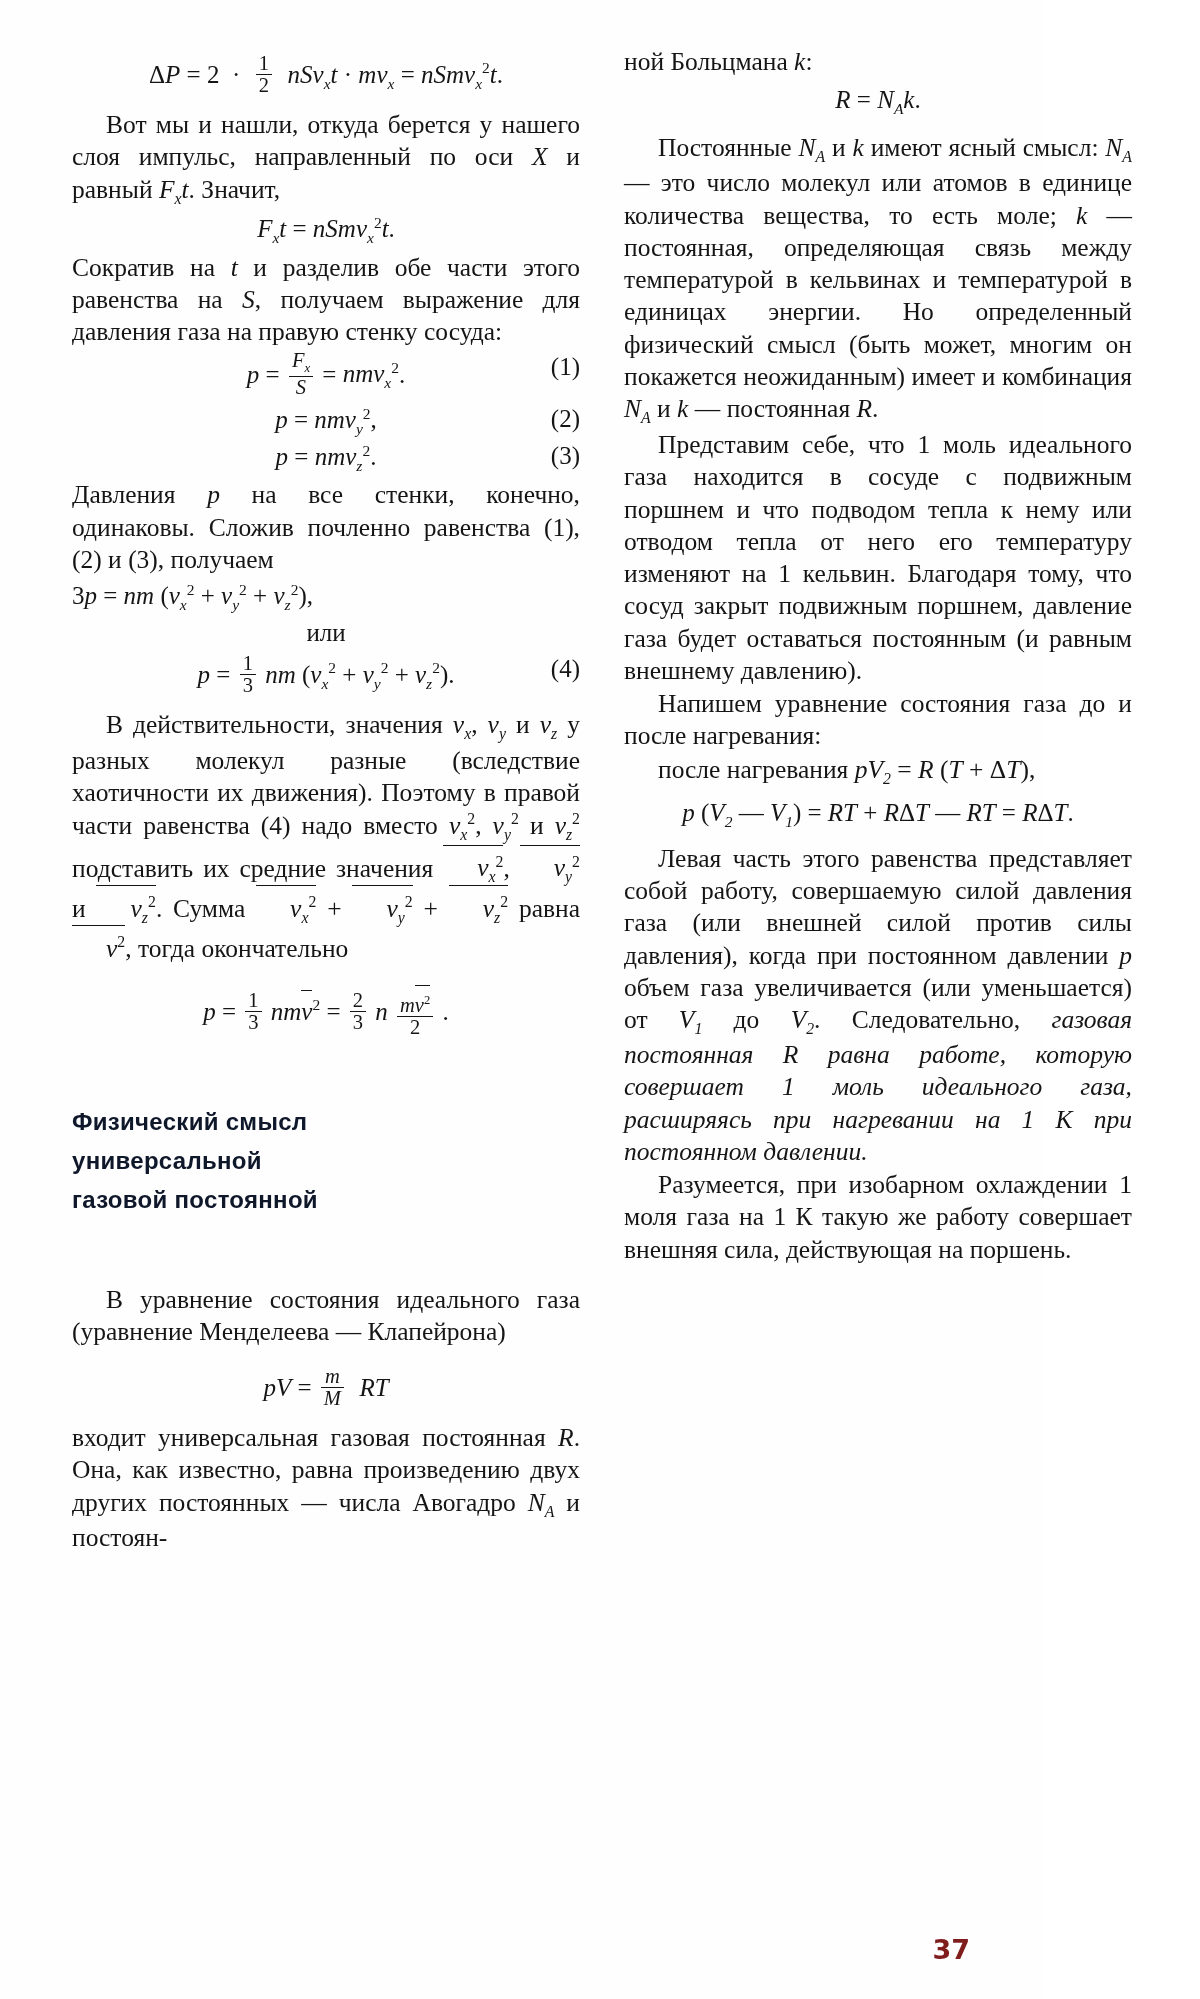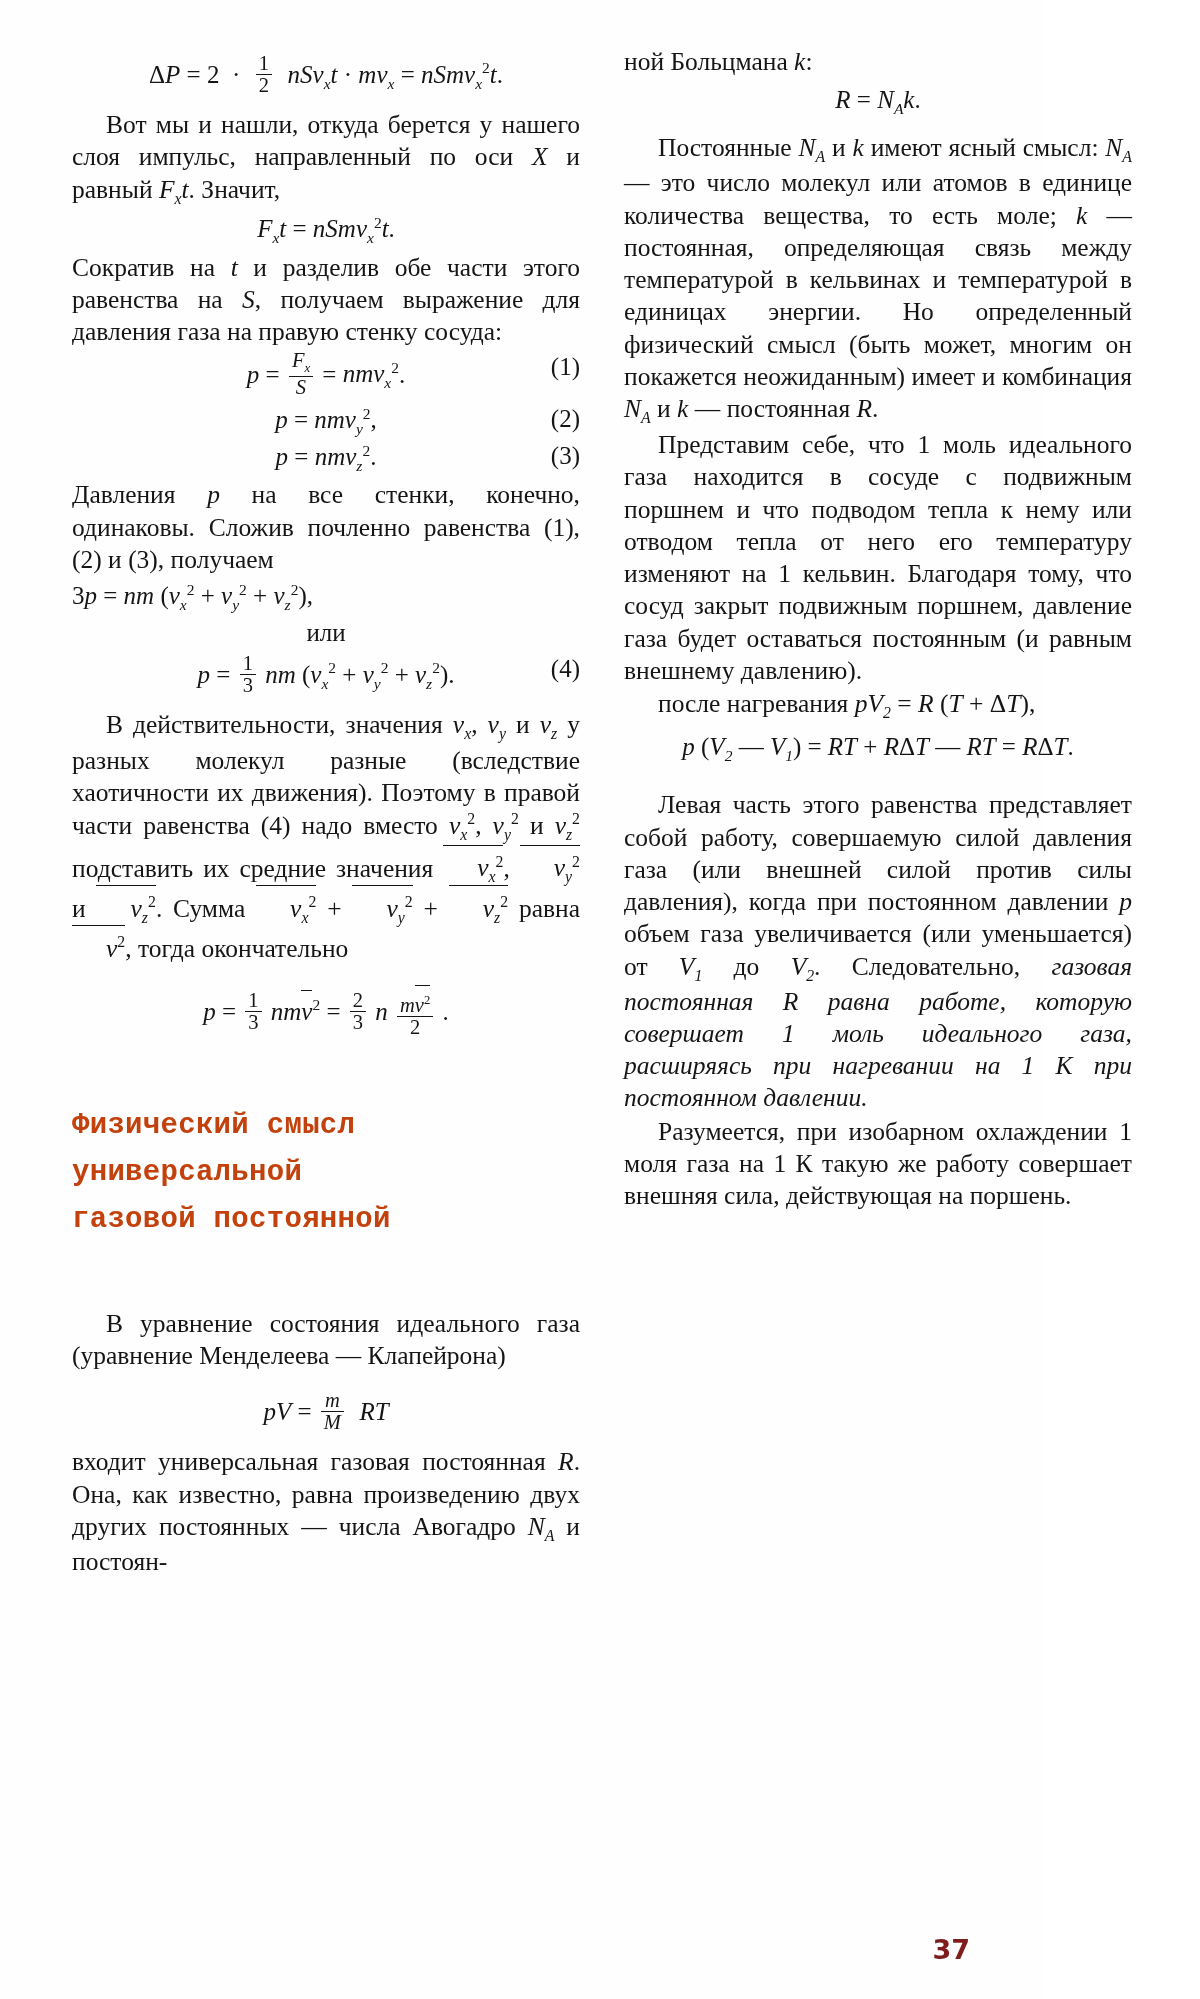--- a/index.html
+++ b/index.html
@@ -80,27 +80,27 @@
     font-style: italic;
   }
   sup.up { font-style: normal; }
   .ovl {
     border-top: 1.3px solid #151515;
     padding-top: 8px;
     display: inline-block;
     line-height: 1.0;
   }
   h2.section {
-    font-family: Liberation Mono, monospace;
+    font-family: Liberation Sans, sans-serif;
     font-weight: bold;
-    font-size: 29px;
+    font-size: 24px;
     line-height: 1.62;
     margin: 62px 0 0 0;
     letter-spacing: 0.3px;
-    color: #c2410c;
+    color: #0f172a;
   }
   .spacer-lg { height: 64px; }
   .pagenum {
     position: absolute;
     right: 74px;
     bottom: 34px;
     font-family: "DejaVu Sans", sans-serif;
     font-weight: bold;
     font-size: 27px;
     color: #7f1d1d;
@@ -219,28 +219,31 @@
       </div>
 
       <p class="ind">
         Постоянные <i>N</i><sub class="up">A</sub> и <i>k</i> имеют ясный смысл: <i>N</i><sub class="up">A</sub> — это число молекул или атомов в единице количества вещества, то есть моле; <i>k</i> — постоянная, определяющая связь между температурой в кельвинах и температурой в единицах энергии. Но определенный физический смысл (быть может, многим он покажется неожиданным) имеет и комбинация <i>N</i><sub class="up">A</sub> и <i>k</i> — постоянная <i>R</i>.
       </p>
 
       <p class="ind">
         Представим себе, что 1 моль идеального газа находится в сосуде с подвижным поршнем и что подводом тепла к нему или отводом тепла от него его температуру изменяют на 1 кельвин. Благодаря тому, что сосуд закрыт подвижным поршнем, давление газа будет оставаться постоянным (и равным внешнему давлению).
       </p>
 
+      <p class="ind">
+        Напишем уравнение состояния газа до и после нагревания:
+      </p>
 
 
       <p class="ind">
         после нагревания <i>pV</i><sub class="up">2</sub> = <i>R</i> (<i>T</i> + Δ<i>T</i>),
       </p>
 
 
-      <div class="eq tight" style="margin-top:10px;margin-bottom:24px">
+      <div class="eq tight" style="margin-top:10px;margin-bottom:12px">
         <i>p</i> (<i>V</i><sub class="up">2</sub> — <i>V</i><sub class="up">1</sub>) = <i>RT</i> + <i>R</i>Δ<i>T</i> — <i>RT</i> = <i>R</i>Δ<i>T</i>.
       </div>
 
       <p class="ind">
         Левая часть этого равенства представляет собой работу, совершаемую силой давления газа (или внешней силой против силы давления), когда при постоянном давлении <i>p</i> объем газа увеличивается (или уменьшается) от <i>V</i><sub class="up">1</sub> до <i>V</i><sub class="up">2</sub>. Следовательно, <i>газовая постоянная R равна работе, которую совершает 1 моль идеального газа, расширяясь при нагревании на 1 К при постоянном давлении.</i>
       </p>
 
       <p class="ind">
         Разумеется, при изобарном охлаждении 1 моля газа на 1 К такую же работу совершает внешняя сила, действующая на поршень.
       </p>

